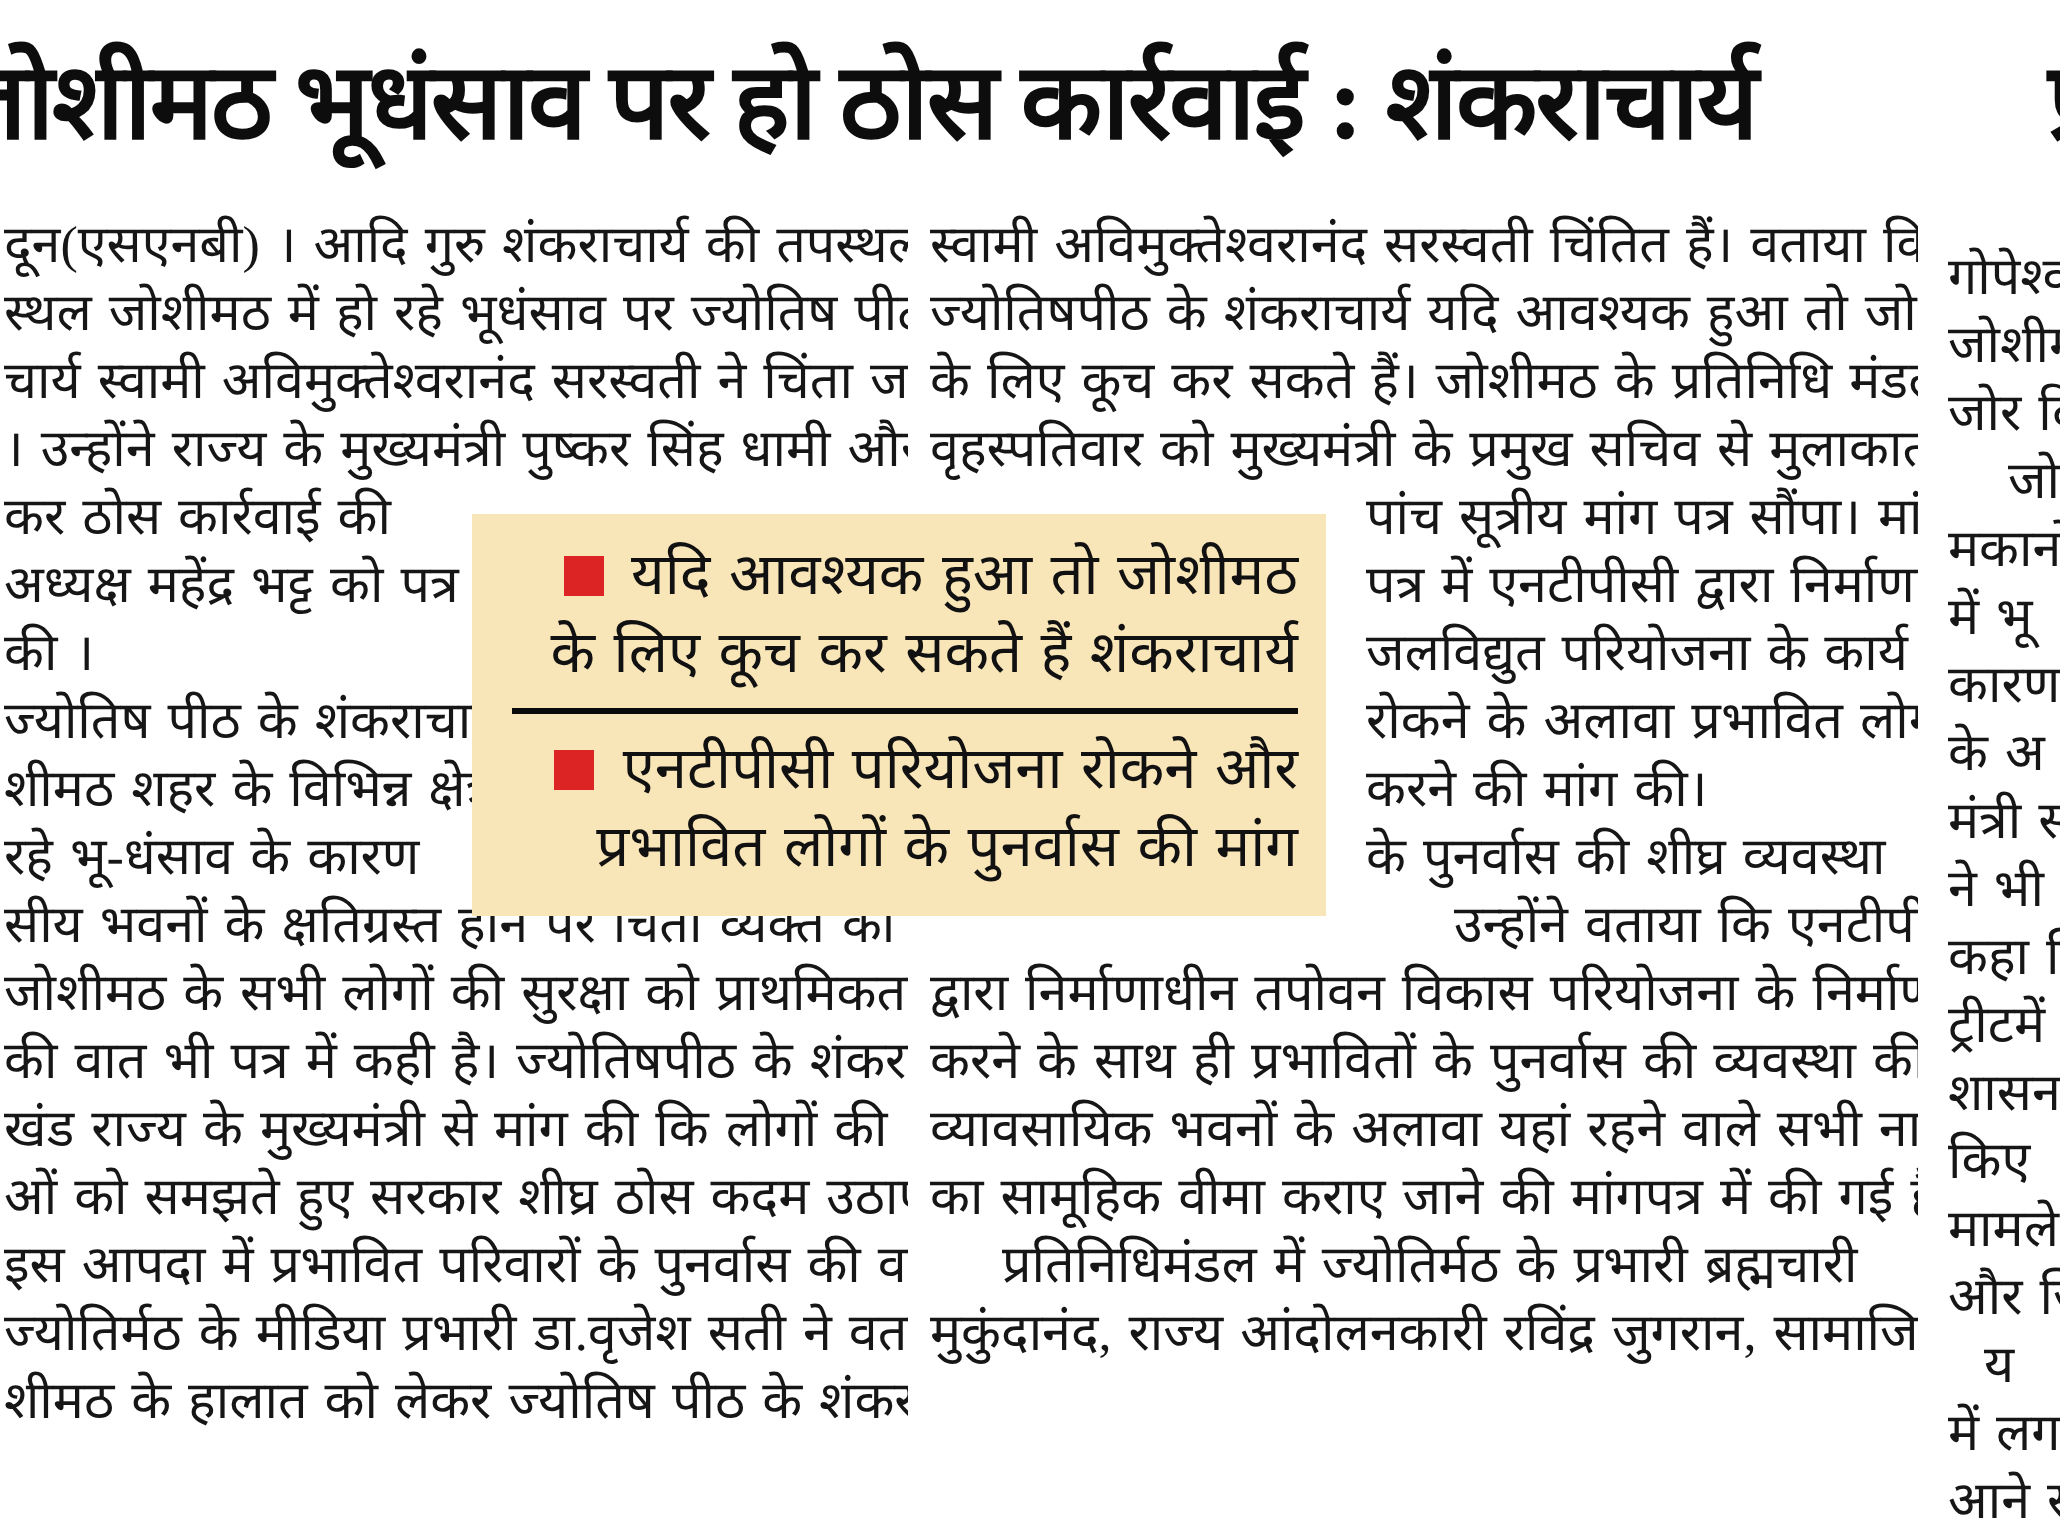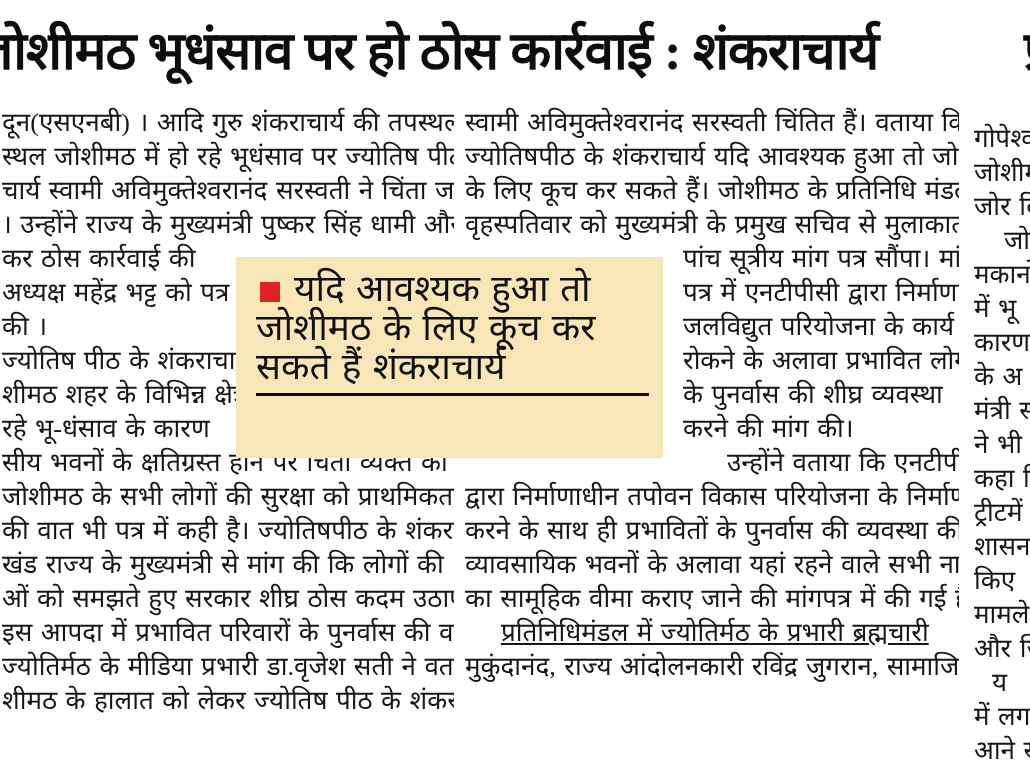--- a/index.html
+++ b/index.html
@@ -17,30 +17,30 @@
   .col { position:absolute; overflow:hidden; z-index:1; }
   .ln {
     height:34px; line-height:34px; font-size:26px;
     white-space:nowrap; word-spacing:2px;
   }
   #col-left  { left:2px;   top:106px; width:452px; }
   #col-mid   { left:465px; top:106px; width:494px; }
   #col-right { left:974px; top:122px; width:56px; }
   .pad218 { padding-left:218px; }
   .pad262 { padding-left:262px; }
-  .pad36  { padding-left:36px;text-decoration:underline; }
+  .pad36  { padding-left:36px; }
   .pad30  { padding-left:30px; }
   .pad18  { padding-left:18px; }
   #highlight-box {
     position:absolute; left:236px; top:257px; width:427px; height:201px;
     padding:12px 14px 0 20px; z-index:2;
   }
   .hl-item {
-    font-size:37px; line-height:39px; white-space:normal;
-    word-spacing:2px; color:#111;
+    font-size:29px; line-height:39px; white-space:normal;
+    word-spacing:2px; color:#111;text-align:right;
   }
   .hl-square {
     display:inline-block; width:20px; height:20px;
     margin:0 14px 0 4px; transform:translateY(1px);
   }
   .hl-divider {
     border:0; border-top:3px solid #0a0a0a;
     margin:7px 0 9px 0; width:100%;
   }
 </style>
@@ -73,22 +73,22 @@
 
 <div id="col-mid" class="col">
   <div class="ln">स्वामी अविमुक्तेश्वरानंद सरस्वती चिंतित हैं। वताया कि</div>
   <div class="ln">ज्योतिषपीठ के शंकराचार्य यदि आवश्यक हुआ तो जोशीमठ</div>
   <div class="ln">के लिए कूच कर सकते हैं। जोशीमठ के प्रतिनिधि मंडल ने</div>
   <div class="ln">वृहस्पतिवार को मुख्यमंत्री के प्रमुख सचिव से मुलाकात कर</div>
   <div class="ln pad218">पांच सूत्रीय मांग पत्र सौंपा। मांग</div>
   <div class="ln pad218">पत्र में एनटीपीसी द्वारा निर्माणाधीन</div>
   <div class="ln pad218">जलविद्युत परियोजना के कार्य</div>
   <div class="ln pad218">रोकने के अलावा प्रभावित लोगों</div>
+  <div class="ln pad218">करने की मांग की।</div>
   <div class="ln pad218">के पुनर्वास की शीघ्र व्यवस्था</div>
-  <div class="ln pad218">करने की मांग की।</div>
   <div class="ln pad262">उन्होंने वताया कि एनटीपीसी</div>
   <div class="ln">द्वारा निर्माणाधीन तपोवन विकास परियोजना के निर्माण को वंद</div>
   <div class="ln">करने के साथ ही प्रभावितों के पुनर्वास की व्यवस्था की जाय।</div>
   <div class="ln">व्यावसायिक भवनों के अलावा यहां रहने वाले सभी नागरिकों</div>
   <div class="ln">का सामूहिक वीमा कराए जाने की मांगपत्र में की गई है।</div>
   <div class="ln pad36">प्रतिनिधिमंडल में ज्योतिर्मठ के प्रभारी ब्रह्मचारी</div>
   <div class="ln">मुकुंदानंद, राज्य आंदोलनकारी रविंद्र जुगरान, सामाजिक</div>
 </div>
 
 <div id="col-right" class="col">
@@ -111,13 +111,16 @@
   <div class="ln pad18">य</div>
   <div class="ln">में लगा</div>
   <div class="ln">आने से</div>
 </div>
 
 <div id="highlight-box" style="background: rgb(249, 230, 184);">
   <div class="hl-item">
     <span class="hl-square" style="background: rgb(221, 36, 36);"></span><span>यदि आवश्यक हुआ तो जोशीमठ के लिए कूच कर सकते हैं शंकराचार्य</span>
   </div>
   <hr class="hl-divider">
+  <div class="hl-item">
+    <span class="hl-square" style="background: rgb(221, 36, 36);"></span><span>एनटीपीसी परियोजना रोकने और प्रभावित लोगों के पुनर्वास की मांग</span>
+  </div>
 </div>
 
 </body></html>

